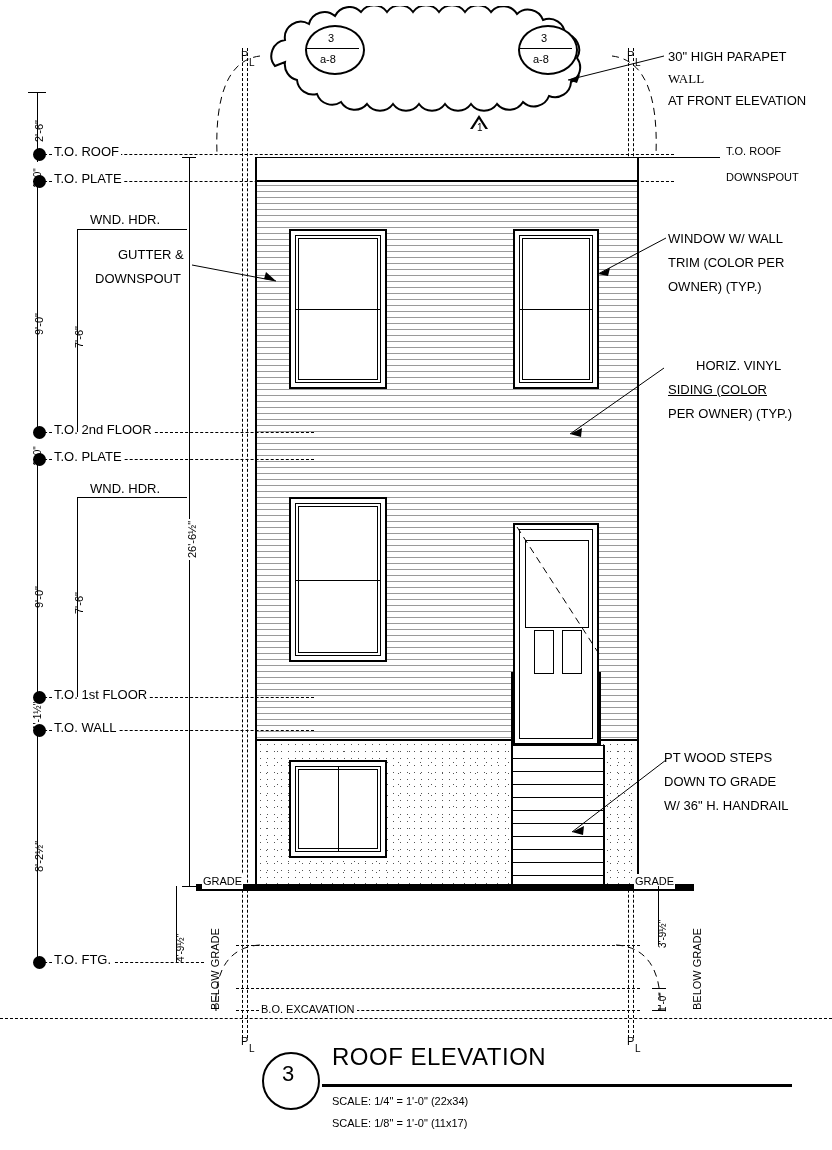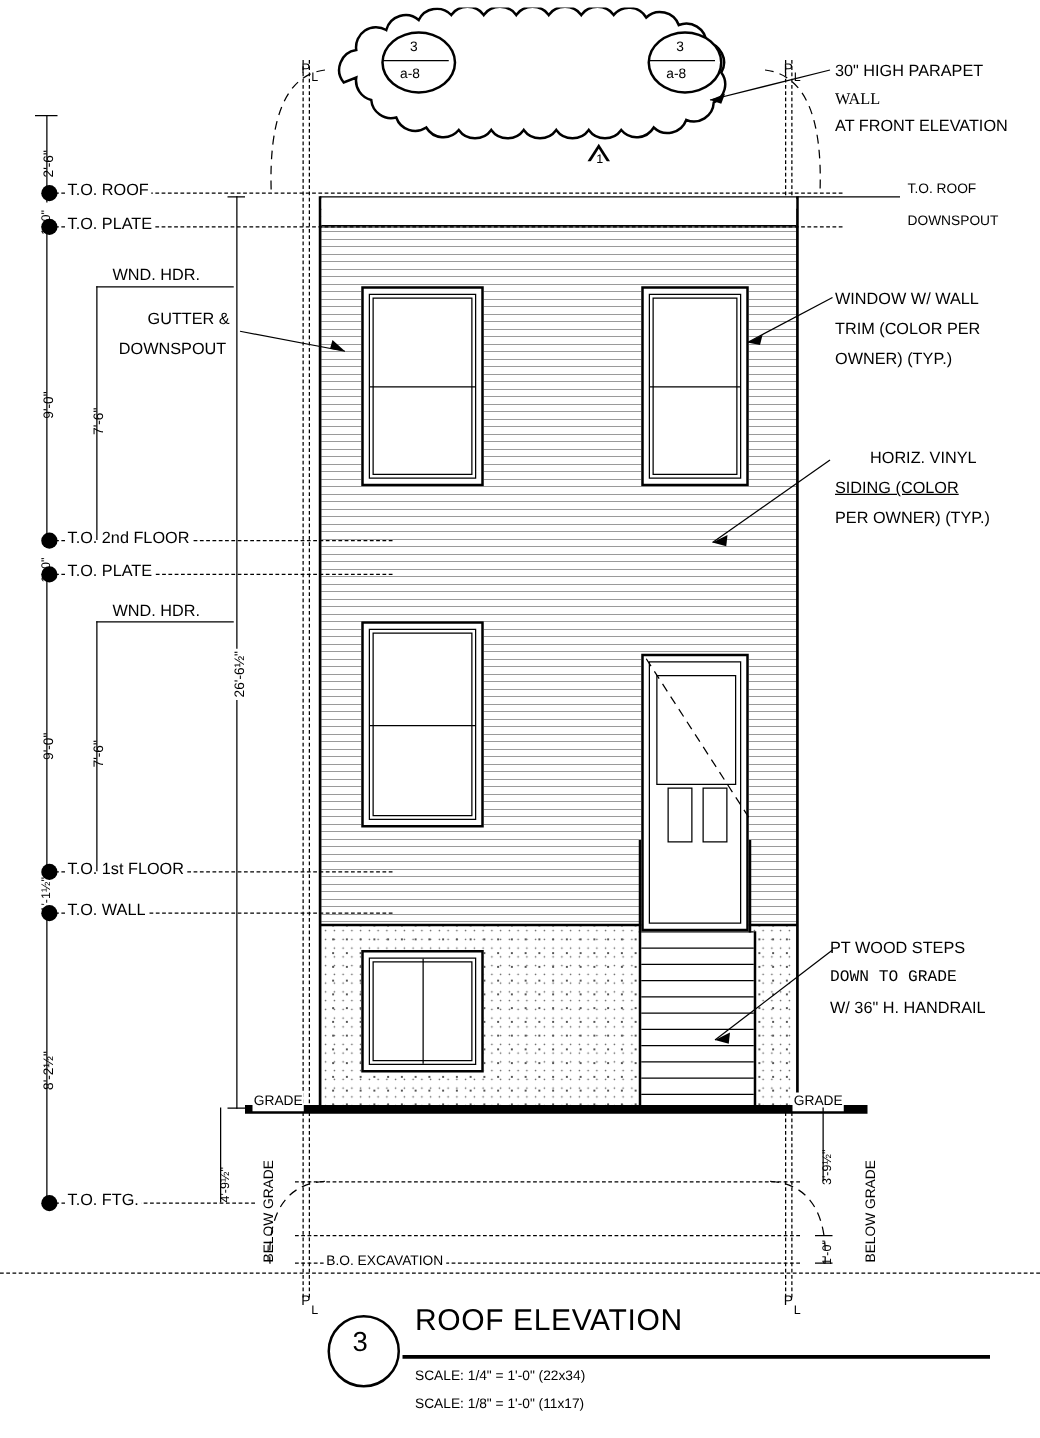--- a/index.html
+++ b/index.html
@@ -291,21 +291,21 @@
   </svg>
   <div class="txt" style="left:696px;top:358px;">HORIZ. VINYL</div>
   <div class="txt" style="left:668px;top:382px;text-decoration:underline;">SIDING (COLOR</div>
   <div class="txt" style="left:668px;top:406px;">PER OWNER) (TYP.)</div>
 
   <svg class="abs" style="left:566px;top:752px;" width="106" height="86">
     <line x1="6" y1="80" x2="100" y2="8" stroke="#000" stroke-width="1"></line>
     <polygon points="6,80 18,74 17,83" fill="#000"></polygon>
   </svg>
   <div class="txt" style="left:664px;top:750px;">PT WOOD STEPS</div>
-  <div class="txt" style="left:664px;top:774px;font-family:Liberation Mono, monospace;">DOWN TO GRADE</div>
+  <div class="txt" style="left:664px;top:774px;">DOWN TO GRADE</div>
   <div class="txt" style="left:664px;top:798px;">W/ 36" H. HANDRAIL</div>
 
   <svg class="abs" style="left:190px;top:255px;" width="90" height="30">
     <line x1="2" y1="10" x2="86" y2="26" stroke="#000" stroke-width="1"></line>
     <polygon points="86,26 74,24 76,17" fill="#000"></polygon>
   </svg>
   <div class="txt" style="left:118px;top:247px;">GUTTER &amp;</div>
   <div class="txt" style="left:95px;top:271px;">DOWNSPOUT</div>
 
   <div class="ln h1" style="left:638px;top:157px;width:82px;"></div>

